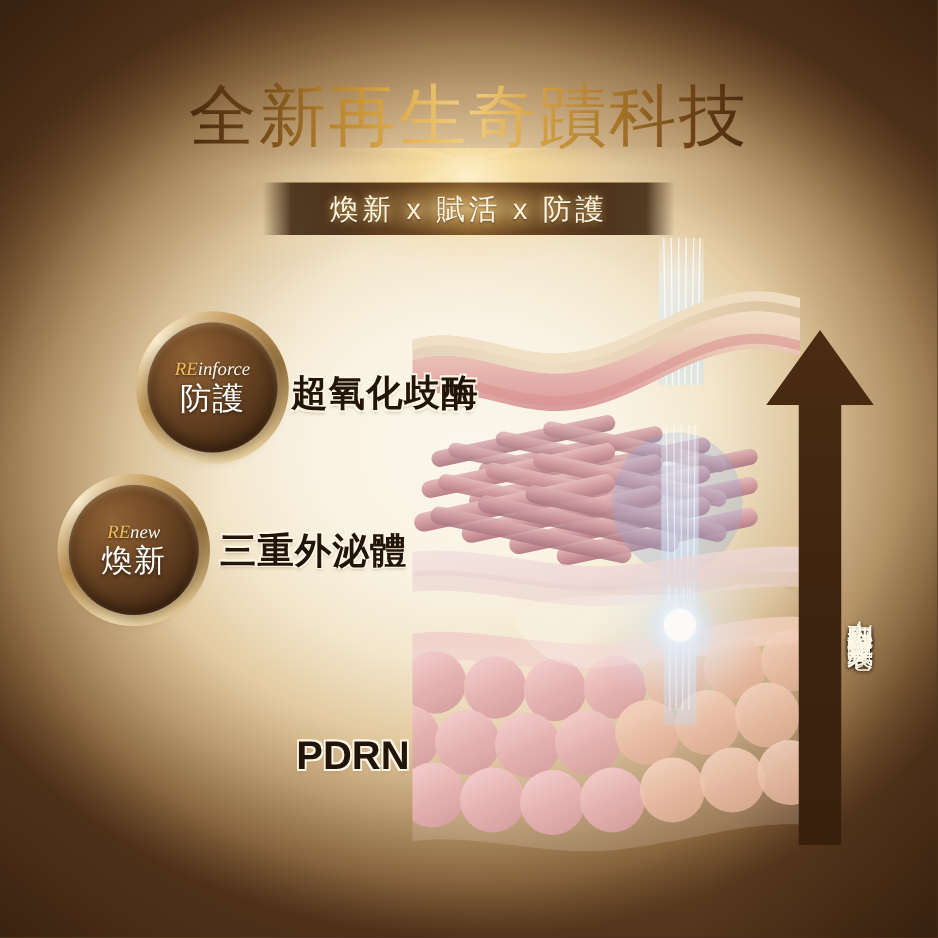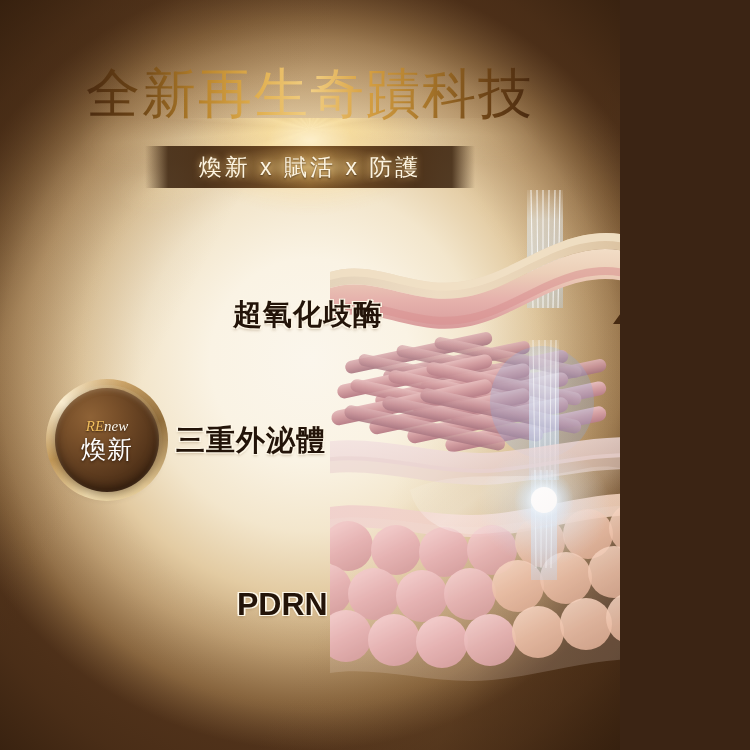--- a/index.html
+++ b/index.html
@@ -5,21 +5,21 @@
   * { margin:0; padding:0; box-sizing:border-box; }
   html,body { width:750px; height:750px; overflow:hidden; }
   body {
     font-family:"Liberation Sans","DejaVu Sans",sans-serif;
     background:#3b2414;
   }
 
   
   .canvas {
     position:relative;
-    width:620px; height:750px;
+    width:750px; height:750px;
     overflow:hidden;
     background:
       radial-gradient(ellipse 62% 52% at 50% 48%,
         #fbf6ec 0%, #faf3e4 26%, #f3e6cc 44%, #e3cba2 60%,
         #c1a175 74%, #8d6a42 88%, #53341c 100%),
       linear-gradient(135deg,#4b2d16 0%,#6e4c28 30%,#b59462 60%,#5c3a1d 100%);
   }
   
   .vignette {
     position:absolute; inset:0;
@@ -535,20 +535,27 @@
   </div>
 
   <div class="title-wrap">
     <div class="title">全新再生奇蹟科技</div>
   </div>
 
   <div class="subtitle-bar">
     <div class="subtitle-text">煥新 x 賦活 x 防護</div>
   </div>
 
+  <div class="badge" id="badge-1">
+    <div class="ring"></div>
+    <div class="disc">
+      <div class="en"><span class="re">RE</span><span>inforce</span></div>
+      <div class="zh">防護</div>
+    </div>
+  </div>
 
   <div class="badge" id="badge-2">
     <div class="ring"></div>
     <div class="disc">
       <div class="en"><span class="re">RE</span><span>new</span></div>
       <div class="zh">煥新</div>
     </div>
   </div>
 
 

